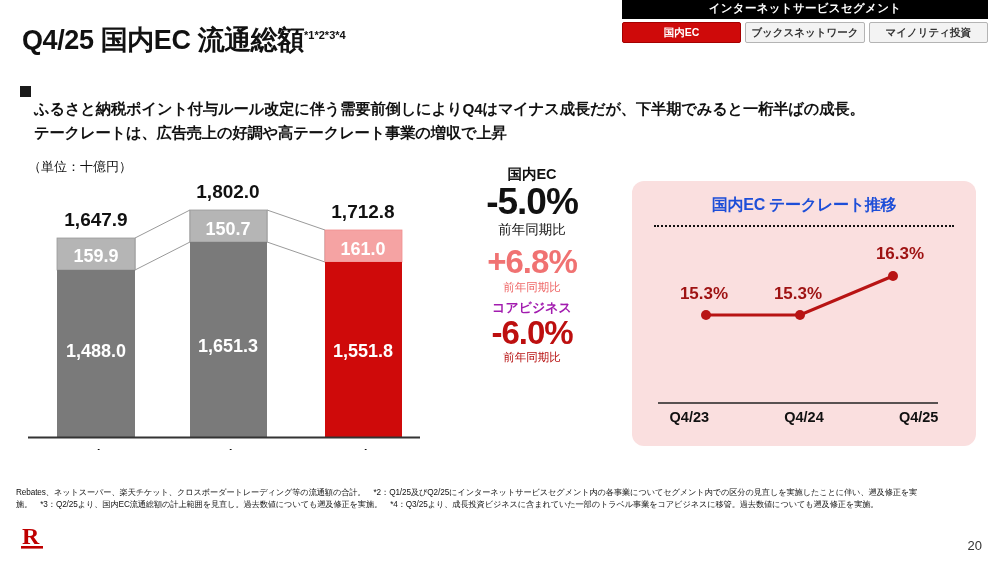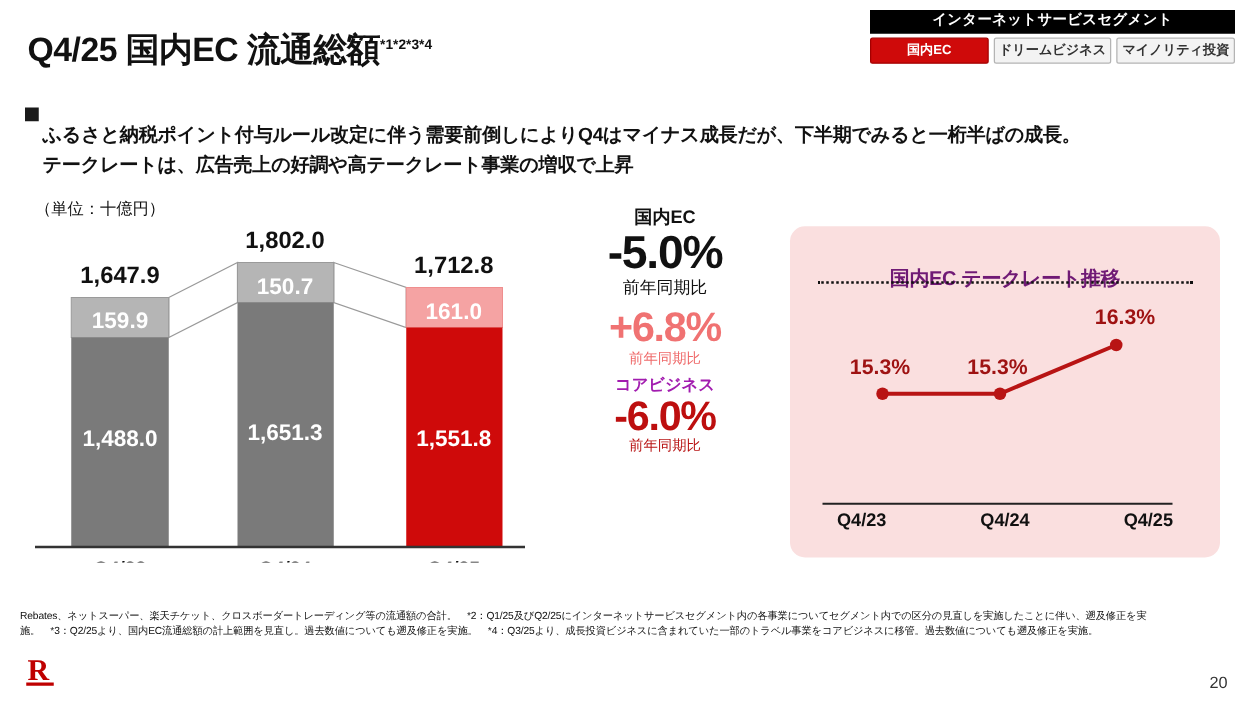--- a/index.html
+++ b/index.html
@@ -7,21 +7,21 @@
     width:1000px;height:565px;
     background:#ffffff;
     font-family:"Liberation Sans","DejaVu Sans",sans-serif;
     color:#000;
     overflow:hidden;
     position:relative;
   }
   .slide{position:relative;width:1000px;height:565px;}
 
   
-  .seg-block{position:absolute;right:12px;top:8px;width:292px;}
+  .seg-block{position:absolute;right:12px;top:0;width:366px;}
   .seg-header{
     background:#000;color:#fff;text-align:center;
     font-size:11.5px;font-weight:bold;letter-spacing:.3px;
     padding:3px 0 4px;line-height:1;
   }
   .seg-tabs{display:flex;gap:4px;margin-top:3px;}
   .seg-tab{
     flex:1;text-align:center;font-size:10.5px;font-weight:bold;
     padding:4px 0 5px;line-height:1;
     border:1px solid #b4b4b4;background:#f3f3f3;color:#333;
@@ -74,22 +74,22 @@
   .blk-red .stat-sub{color:#b81414;font-size:11.5px;}
   .blk-black .stat-label{font-size:14.5px;}
   .blk-black .stat-sub{font-size:13.5px;}
 
   
   .panel{
     position:absolute;left:632px;top:181px;width:344px;height:265px;
     background:#fadfdf;border-radius:12px;
   }
   .panel-title{
-    position:absolute;left:0;top:32px;width:100%;text-align:center;
-    font-size:16px;font-weight:bold;color:#701a75;letter-spacing:-.3px;
+    position:absolute;left:0;top:14px;width:100%;text-align:center;
+    font-size:16px;font-weight:bold;color:#1d4ed8;letter-spacing:-.3px;
   }
   .panel-dots{
     position:absolute;left:22px;top:44px;width:300px;height:2px;
     border-top:2.5px dotted #111;
   }
   .linechart{position:absolute;left:0;top:0;width:344px;height:265px;}
   .axis-labels{
     position:absolute;left:0;top:228px;width:344px;display:flex;
   }
   .axis-labels span{
@@ -112,21 +112,21 @@
 </style>
 </head>
 <body>
 
 <div class="slide">
 
   <div class="seg-block">
     <div class="seg-header">インターネットサービスセグメント</div>
     <div class="seg-tabs">
       <div class="seg-tab active">国内EC</div>
-      <div class="seg-tab">ドリームビジネス</div>
+      <div class="seg-tab">ブックスネットワーク</div>
       <div class="seg-tab">マイノリティ投資</div>
     </div>
   </div>
 
   <div class="title">
     <span>Q4/25 国内EC 流通総額</span><sup>*1*2*3*4</sup>
   </div>
 
   <div class="bullet-wrap">
     <div class="bullet-mark"></div>

